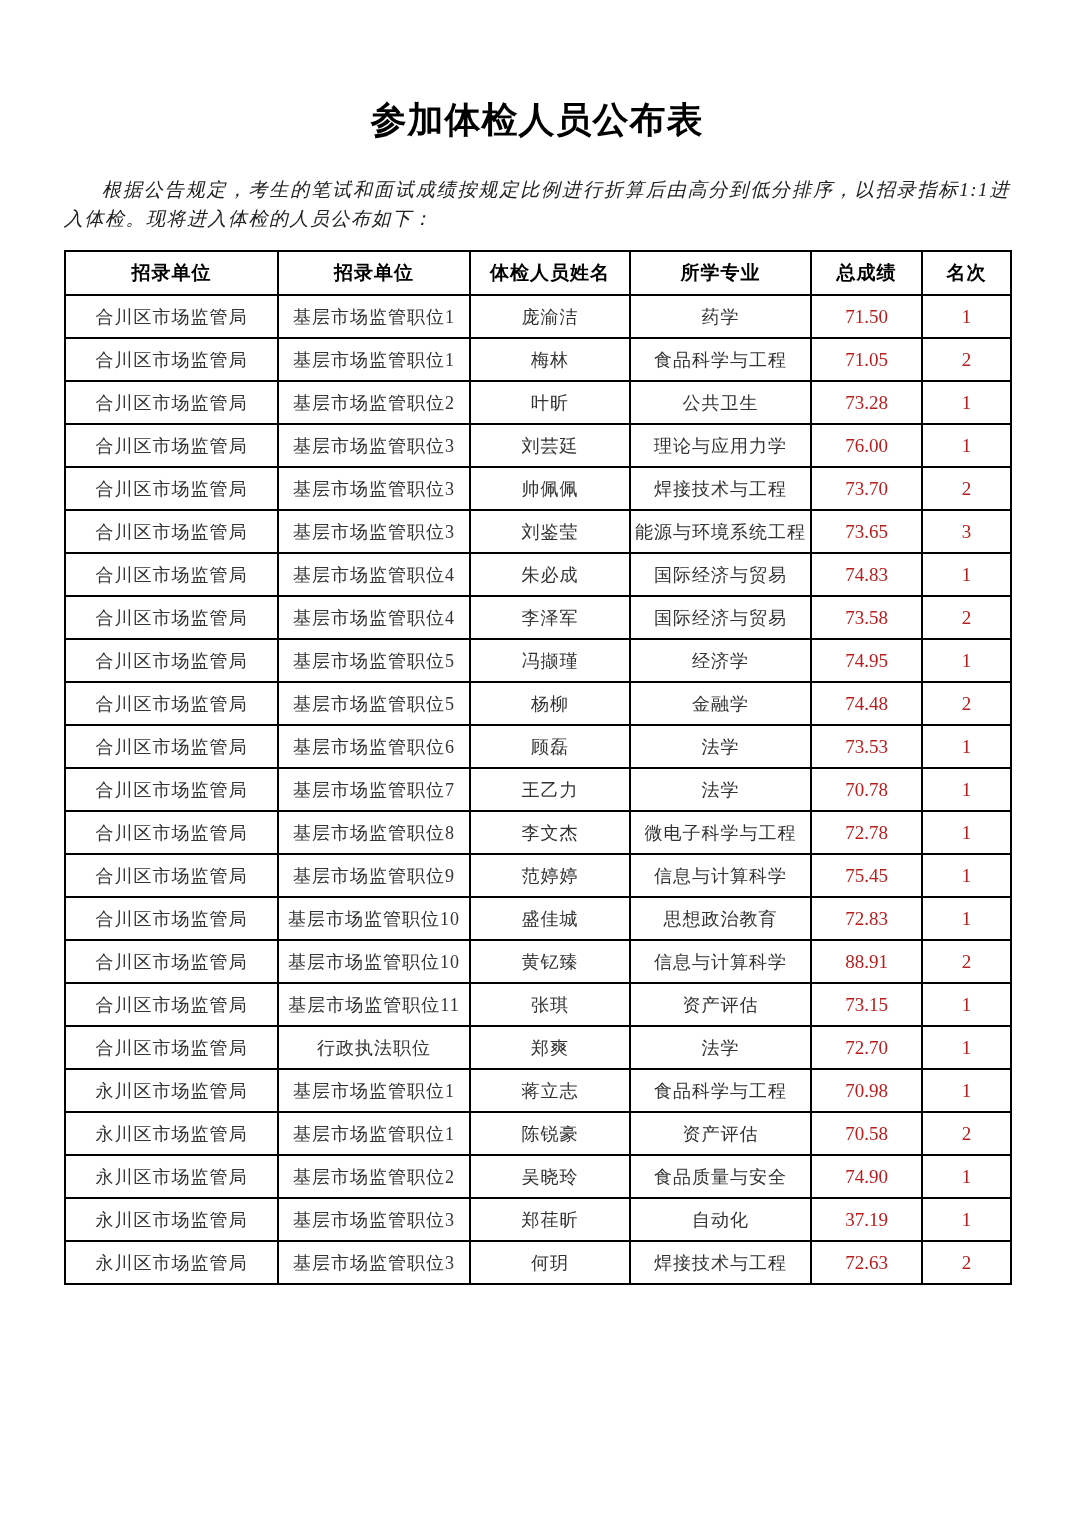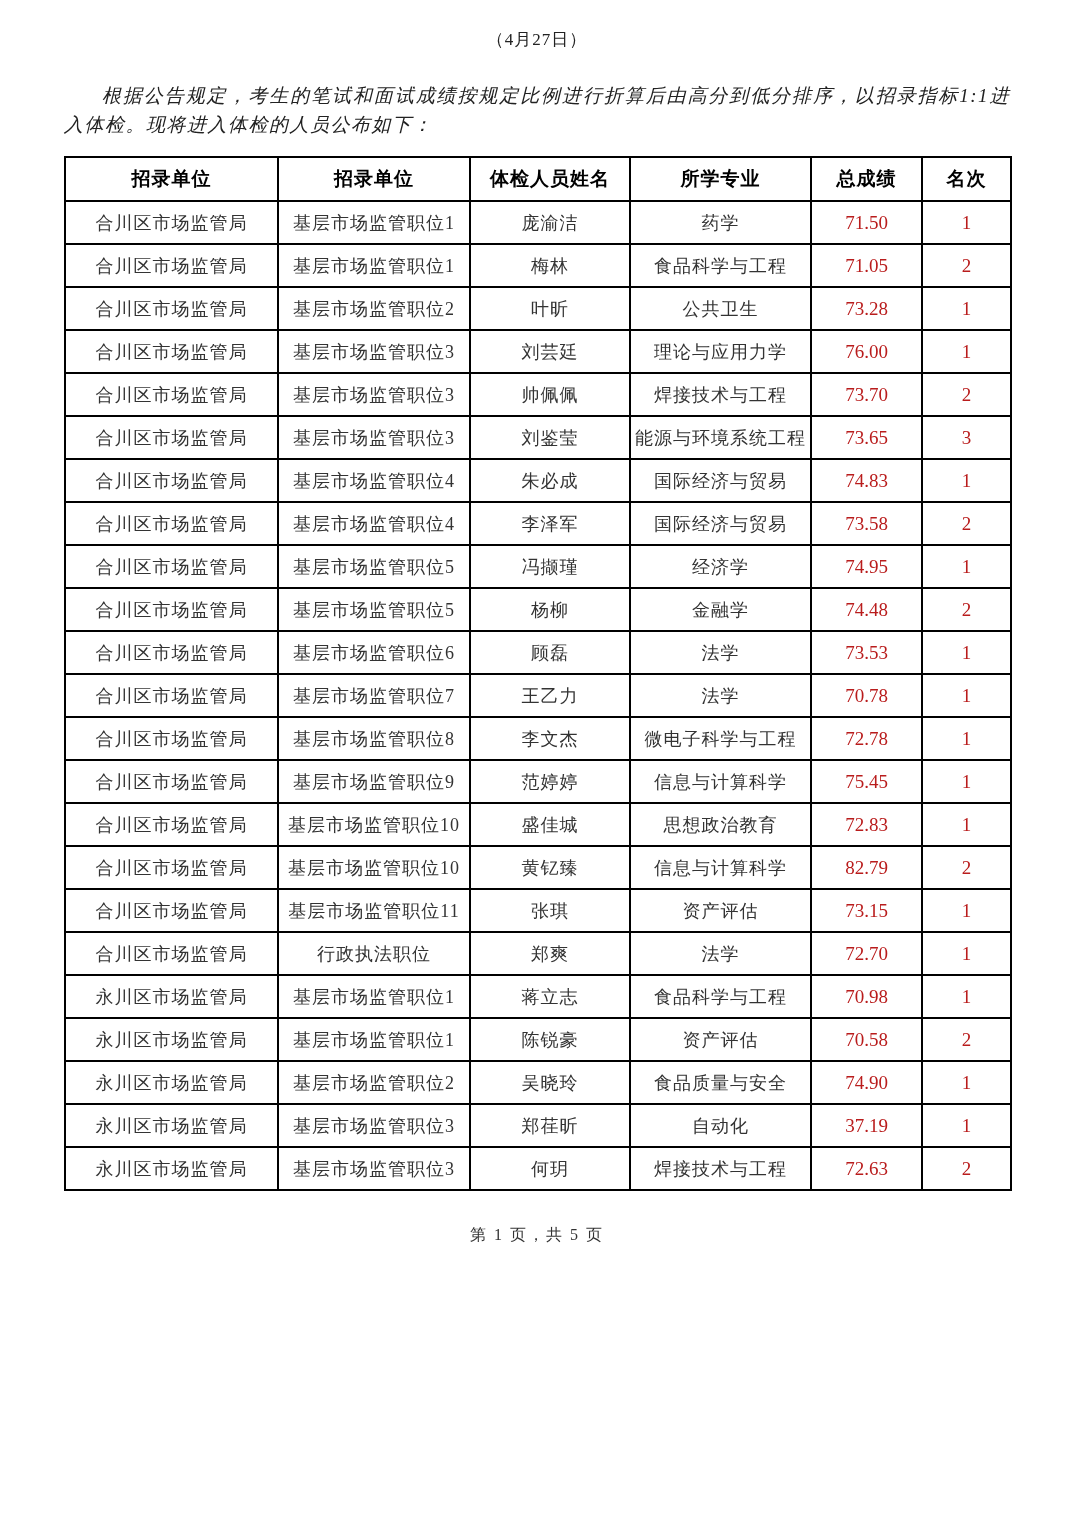--- a/index.html
+++ b/index.html
@@ -87,22 +87,22 @@
     font-size: 16px;
     letter-spacing: 2px;
     color: #333333;
   }
 </style>
 </head>
 <body>
 
 <div class="page">
 
-
-  <div class="doc-date">（4月27日）</div>
+  <h1 class="doc-title">参加体检人员公布表</h1>
+
 
   <p class="intro">根据公告规定，考生的笔试和面试成绩按规定比例进行折算后由高分到低分排序，以招录指标1:1进入体检。现将进入体检的人员公布如下：</p>
 
   <table class="roster">
     <colgroup>
       <col style="width:213px">
       <col style="width:192px">
       <col style="width:160px">
       <col style="width:181px">
       <col style="width:111px">
@@ -237,21 +237,21 @@
     <td>盛佳城</td>
     <td>思想政治教育</td>
     <td class="num-cell">72.83</td>
     <td class="num-cell">1</td>
   </tr>
         <tr>
     <td>合川区市场监管局</td>
     <td>基层市场监管职位10</td>
     <td>黄钇臻</td>
     <td>信息与计算科学</td>
-    <td class="num-cell">82.79</td>
+    <td class="num-cell">88.91</td>
     <td class="num-cell">2</td>
   </tr>
         <tr>
     <td>合川区市场监管局</td>
     <td>基层市场监管职位11</td>
     <td>张琪</td>
     <td>资产评估</td>
     <td class="num-cell">73.15</td>
     <td class="num-cell">1</td>
   </tr>
@@ -299,15 +299,14 @@
     <td>永川区市场监管局</td>
     <td>基层市场监管职位3</td>
     <td>何玥</td>
     <td>焊接技术与工程</td>
     <td class="num-cell">72.63</td>
     <td class="num-cell">2</td>
   </tr>
       </tbody>
   </table>
 
-  <div class="page-footer">第 1 页，共 5 页</div>
 
 </div>
 
 </body></html>

